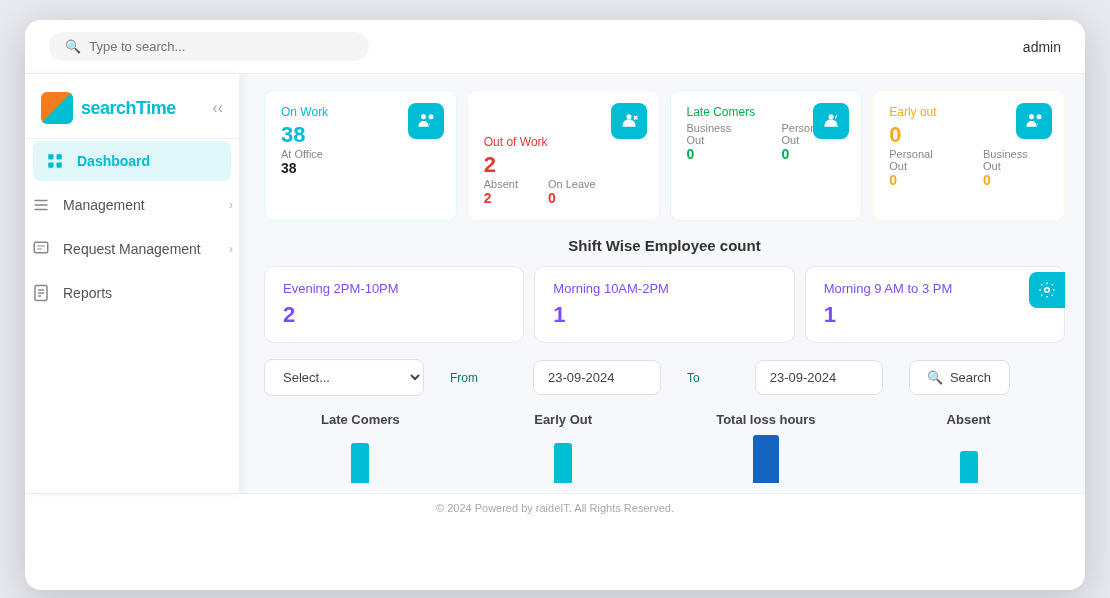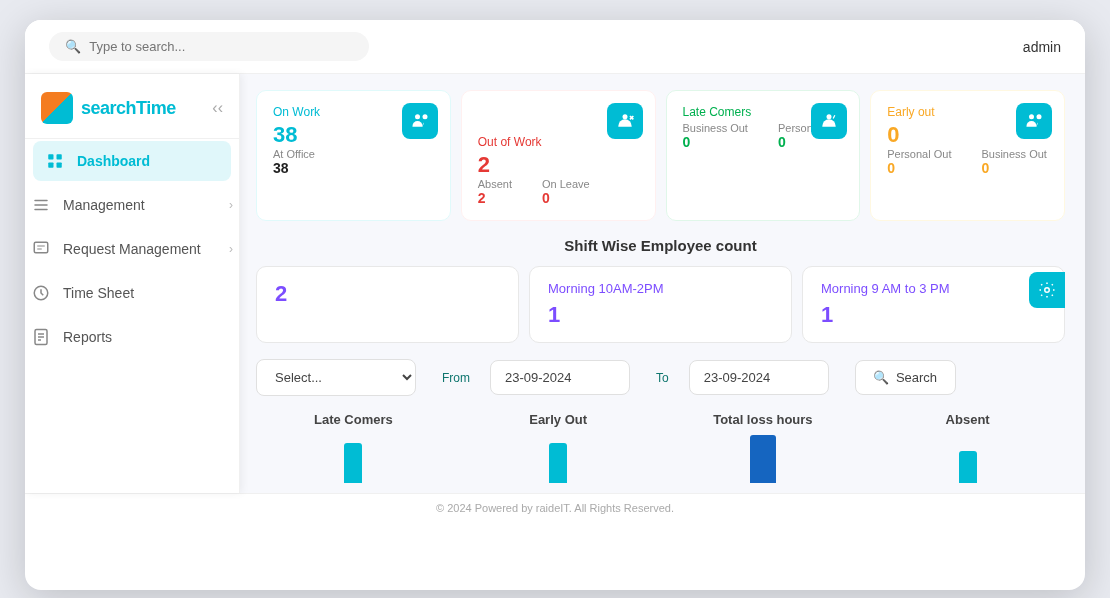--- a/index.html
+++ b/index.html
@@ -132,21 +132,21 @@
     .nav-item .nav-arrow {
       margin-left: auto;
       font-size: 12px;
       color: #bbb;
     }
     
     .content {
       flex: 1;
       background: #f7f8fc;
       overflow-y: auto;
-      padding: 16px 20px 10px 16px;
+      padding: 16px 20px 10px 24px;
     }
     
     .stat-cards {
       display: flex;
       gap: 10px;
       margin-bottom: 16px;
       overflow-x: auto;
     }
     .stat-card {
       background: #fff;
@@ -252,22 +252,23 @@
       cursor: pointer;
       outline: none;
     }
     .date-input {
       border: 1.5px solid #e0e0e0;
       border-radius: 8px;
       padding: 9px 14px;
       font-size: 13px;
       color: #444;
       background: #fff;
-      width: 140px;
+      width: 128px;
       outline: none;
+      margin-left: 35px;
     }
     .filter-label {
       font-size: 12px;
       color: #0f766e;
       margin-right: -6px;
     }
     .search-btn {
       display: flex;
       align-items: center;
       gap: 6px;
@@ -390,29 +391,20 @@
                 <line x1="7" y1="8" x2="17" y2="8" stroke="#888" stroke-width="1.5"></line>
                 <line x1="7" y1="12" x2="13" y2="12" stroke="#888" stroke-width="1.5"></line>
               </svg>
           </span>
           <span>Request Management</span>
           <span class="nav-arrow">›</span>
         </div>
         <div class="nav-item">
           <span class="nav-icon">
             <svg width="18" height="18" viewBox="0 0 24 24" fill="none" stroke="#888" stroke-width="2">
-                <circle cx="12" cy="12" r="9"></circle>
-                <polyline points="12 7 12 12 15 15"></polyline>
-              </svg>
-          </span>
-          <span>Time Sheet</span>
-        </div>
-        <div class="nav-item">
-          <span class="nav-icon">
-            <svg width="18" height="18" viewBox="0 0 24 24" fill="none" stroke="#888" stroke-width="2">
                 <rect x="4" y="2" width="16" height="20" rx="2"></rect>
                 <line x1="8" y1="8" x2="16" y2="8"></line>
                 <line x1="8" y1="12" x2="16" y2="12"></line>
                 <line x1="8" y1="16" x2="12" y2="16"></line>
               </svg>
           </span>
           <span>Reports</span>
         </div>
       </nav>
     </div>
@@ -513,20 +505,21 @@
               </div>
             </div>
           </div>
         </div>
       </div>
 
       <div style="position:relative;">
         <div class="section-title">Shift Wise Employee count</div>
         <div class="shift-cards">
           <div class="shift-card">
+            <div class="shift-name">Evening 2PM-10PM</div>
             <div class="shift-count">2</div>
           </div>
           <div class="shift-card">
             <div class="shift-name">Morning 10AM-2PM</div>
             <div class="shift-count">1</div>
           </div>
           <div class="shift-card">
             <div class="shift-name">Morning 9 AM to 3 PM</div>
             <div class="shift-count">1</div>
           </div>

